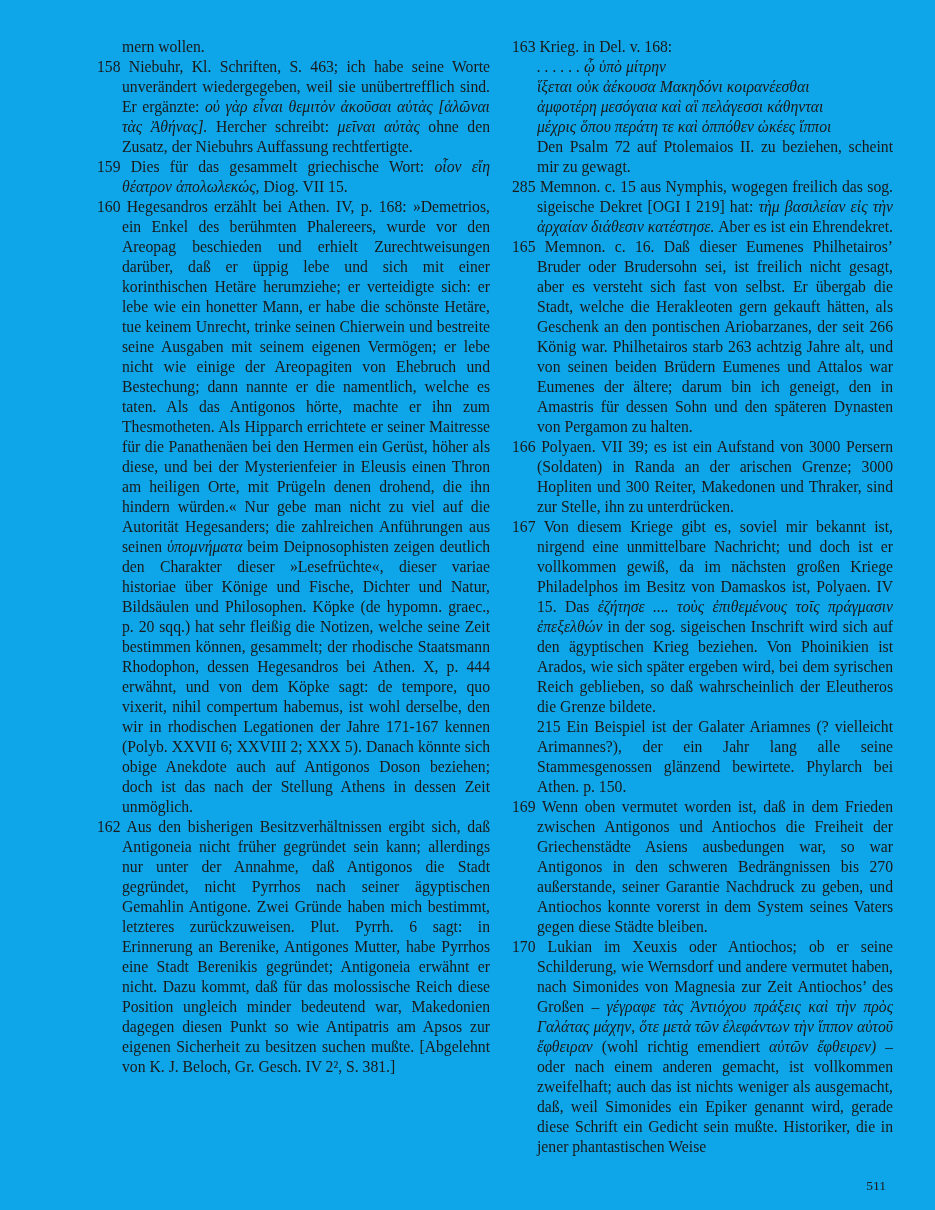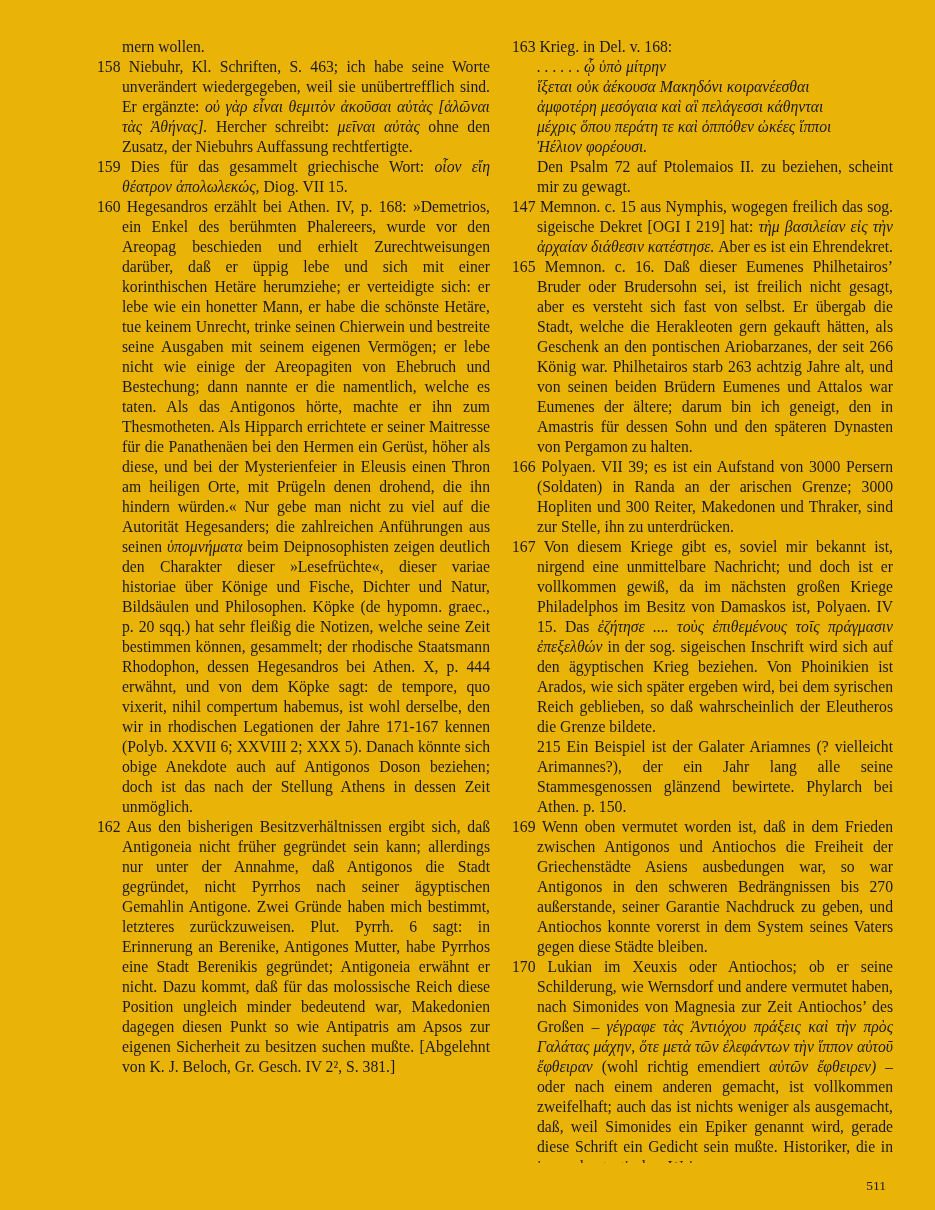--- a/index.html
+++ b/index.html
@@ -4,21 +4,21 @@
 <style>
   html, body {
     margin: 0;
     padding: 0;
     background: #ffffff;
   }
   .page {
     position: relative;
     width: 935px;
     height: 1210px;
-    background: #eab308;
+    background: #0ea5e9;
     color: #1a1a1a;
     font-family: "Liberation Serif", "DejaVu Serif", serif;
     font-size: 15.7px;
     line-height: 20px;
     overflow: hidden;
   }
   .column {
     position: absolute;
     top: 37px;
     height: 1126px;
@@ -86,25 +86,24 @@
         <div class="para first"><span class="note-num">162 </span><span>Aus den bisherigen Besitzverhältnissen ergibt sich, daß Antigoneia nicht früher gegründet sein kann; allerdings nur unter der Annahme, daß Antigonos die Stadt gegründet, nicht Pyrrhos nach seiner ägyptischen Gemahlin Antigone. Zwei Gründe haben mich bestimmt, letzteres zurückzuweisen. Plut. Pyrrh. 6 sagt: in Erinnerung an Berenike, Antigones Mutter, habe Pyrrhos eine Stadt Berenikis gegründet; Antigoneia erwähnt er nicht. Dazu kommt, daß für das molossische Reich diese Position ungleich minder bedeutend war, Makedonien dagegen diesen Punkt so wie Antipatris am Apsos zur eigenen Sicherheit zu besitzen suchen mußte. [Abgelehnt von K. J. Beloch, Gr. Gesch. IV 2², S. 381.]</span></div>
       </div>
     </div>
   <div class="column column-right">
       <div class="note">
         <div class="para first"><span class="note-num">163 </span><span>Krieg. in Del. v. 168:</span></div>
         <div class="verse-line"><span class="it">. . . . . . ᾧ ὑπὸ μίτρην</span></div>
         <div class="verse-line"><span class="it">ἵξεται οὐκ ἀέκουσα Μακηδόνι κοιρανέεσθαι</span></div>
         <div class="verse-line"><span class="it">ἀμφοτέρη μεσόγαια καὶ αἳ πελάγεσσι κάθηνται</span></div>
         <div class="verse-line"><span class="it">μέχρις ὅπου περάτη τε καὶ ὁππόθεν ὠκέες ἵπποι</span></div>
-        <div class="verse-line"><span class="it">Ἠέλιον φορέουσι.</span></div>
         <div class="para"><span>Den Psalm 72 auf Ptolemaios II. zu beziehen, scheint mir zu gewagt.</span></div>
       </div>
       <div class="note">
-        <div class="para first"><span class="note-num">147 </span><span>Memnon. c. 15 aus Nymphis, wogegen freilich das sog. sigeische Dekret [OGI I 219] hat: </span><span class="it">τὴμ βασιλείαν εἰς τὴν ἀρχαίαν διάθεσιν κατέστησε.</span><span> Aber es ist ein Ehrendekret.</span></div>
+        <div class="para first"><span class="note-num">285 </span><span>Memnon. c. 15 aus Nymphis, wogegen freilich das sog. sigeische Dekret [OGI I 219] hat: </span><span class="it">τὴμ βασιλείαν εἰς τὴν ἀρχαίαν διάθεσιν κατέστησε.</span><span> Aber es ist ein Ehrendekret.</span></div>
       </div>
       <div class="note">
         <div class="para first"><span class="note-num">165 </span><span>Memnon. c. 16. Daß dieser Eumenes Philhetairos’ Bruder oder Brudersohn sei, ist freilich nicht gesagt, aber es versteht sich fast von selbst. Er übergab die Stadt, welche die Herakleoten gern gekauft hätten, als Geschenk an den pontischen Ariobarzanes, der seit 266 König war. Philhetairos starb 263 achtzig Jahre alt, und von seinen beiden Brüdern Eumenes und Attalos war Eumenes der ältere; darum bin ich geneigt, den in Amastris für dessen Sohn und den späteren Dynasten von Pergamon zu halten.</span></div>
       </div>
       <div class="note">
         <div class="para first"><span class="note-num">166 </span><span>Polyaen. VII 39; es ist ein Aufstand von 3000 Persern (Soldaten) in Randa an der arischen Grenze; 3000 Hopliten und 300 Reiter, Makedonen und Thraker, sind zur Stelle, ihn zu unterdrücken.</span></div>
       </div>
       <div class="note">
         <div class="para first"><span class="note-num">167 </span><span>Von diesem Kriege gibt es, soviel mir bekannt ist, nirgend eine unmittelbare Nachricht; und doch ist er vollkommen gewiß, da im nächsten großen Kriege Philadelphos im Besitz von Damaskos ist, Polyaen. IV 15. Das </span><span class="it">ἐζήτησε .... τοὺς ἐπιθεμένους τοῖς πράγμασιν ἐπεξελθών</span><span> in der sog. sigeischen Inschrift wird sich auf den ägyptischen Krieg beziehen. Von Phoinikien ist Arados, wie sich später ergeben wird, bei dem syrischen Reich geblieben, so daß wahrscheinlich der Eleutheros die Grenze bildete.</span></div>
       </div>

